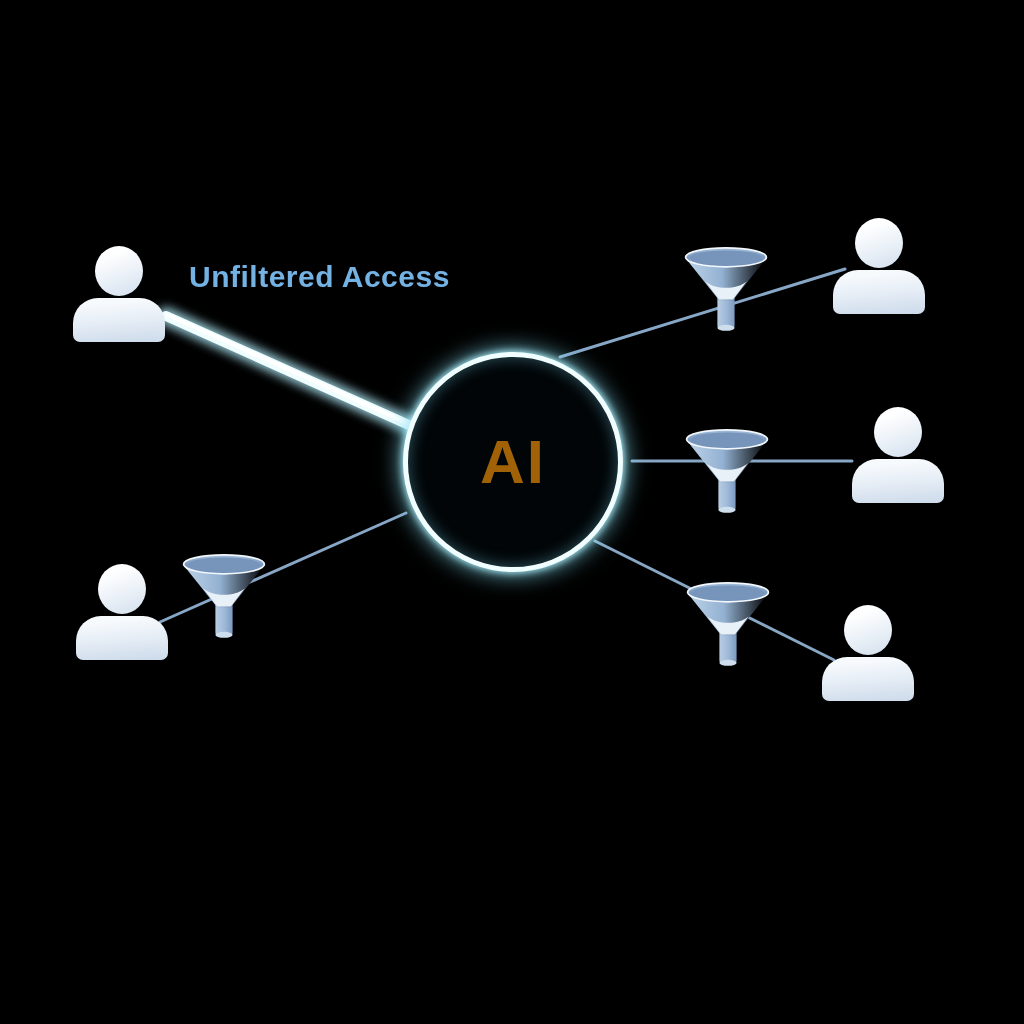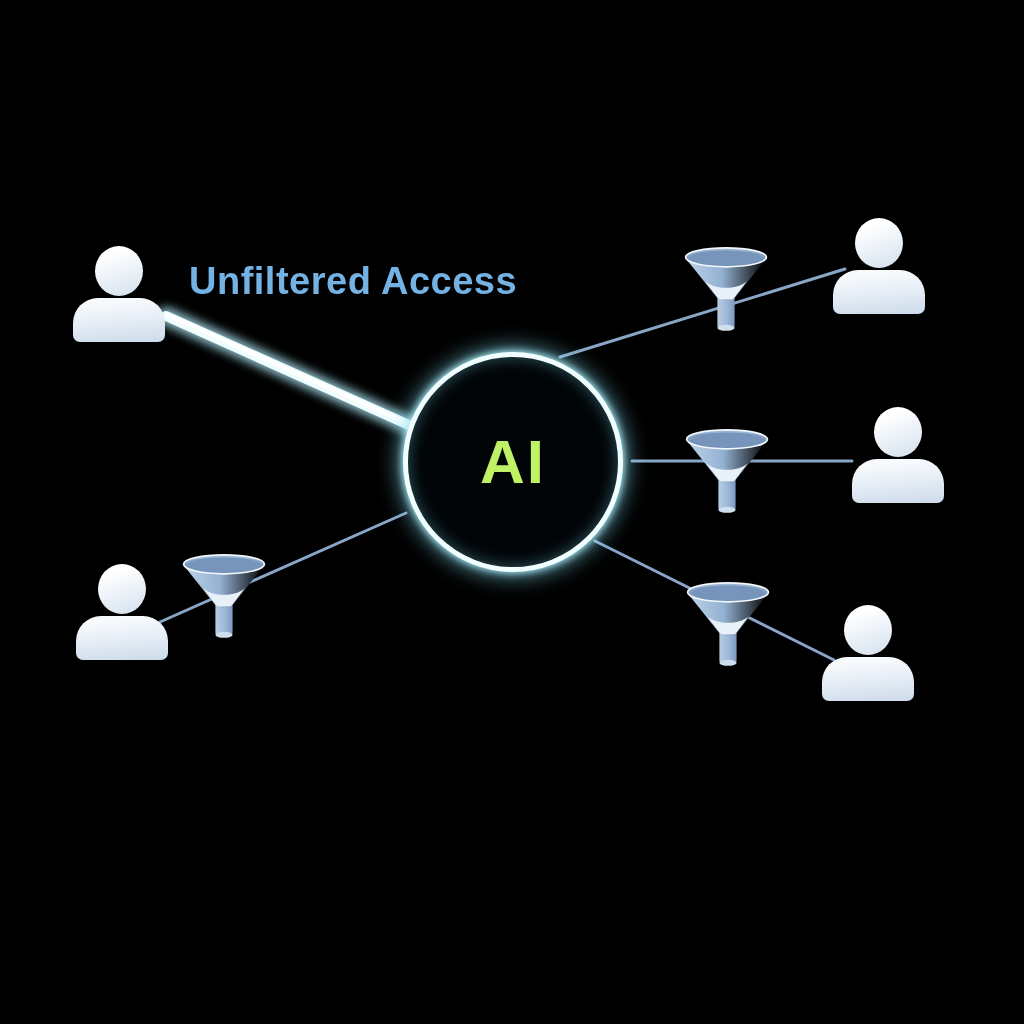--- a/index.html
+++ b/index.html
@@ -29,29 +29,29 @@
 
   
   .ai-node{
     position:absolute;left:403px;top:352px;width:220px;height:220px;
     border-radius:50%;background:#010507;
     border:5px solid #f0feff;box-sizing:border-box;
     box-shadow:0 0 22px 3px rgba(130,222,242,.75),
                0 0 7px 1px rgba(210,250,255,.95),
                inset 0 0 16px rgba(120,212,238,.40);
     display:flex;flex-direction:row;align-items:center;justify-content:center;
-    color:#bef264;text-align:left;
+    color:#a16207;text-align:left;
   }
   .ai-node .l1{font-size:62px;font-weight:bold;letter-spacing:2px;line-height:1;}
   .ai-node .l2{font-size:47px;font-weight:bold;letter-spacing:1px;line-height:1.15;margin-top:4px;}
 
   
   .unfiltered-label{
     position:absolute;left:189px;top:260px;
-    font-size:38px;font-weight:bold;color:#73b2e3;letter-spacing:.5px;
+    font-size:30px;font-weight:bold;color:#73b2e3;letter-spacing:.5px;
     white-space:nowrap;
   }
 </style>
 </head>
 <body>
 
 <div class="stage">
 
   <svg class="lines" viewBox="0 0 1024 1024">
     <defs>

